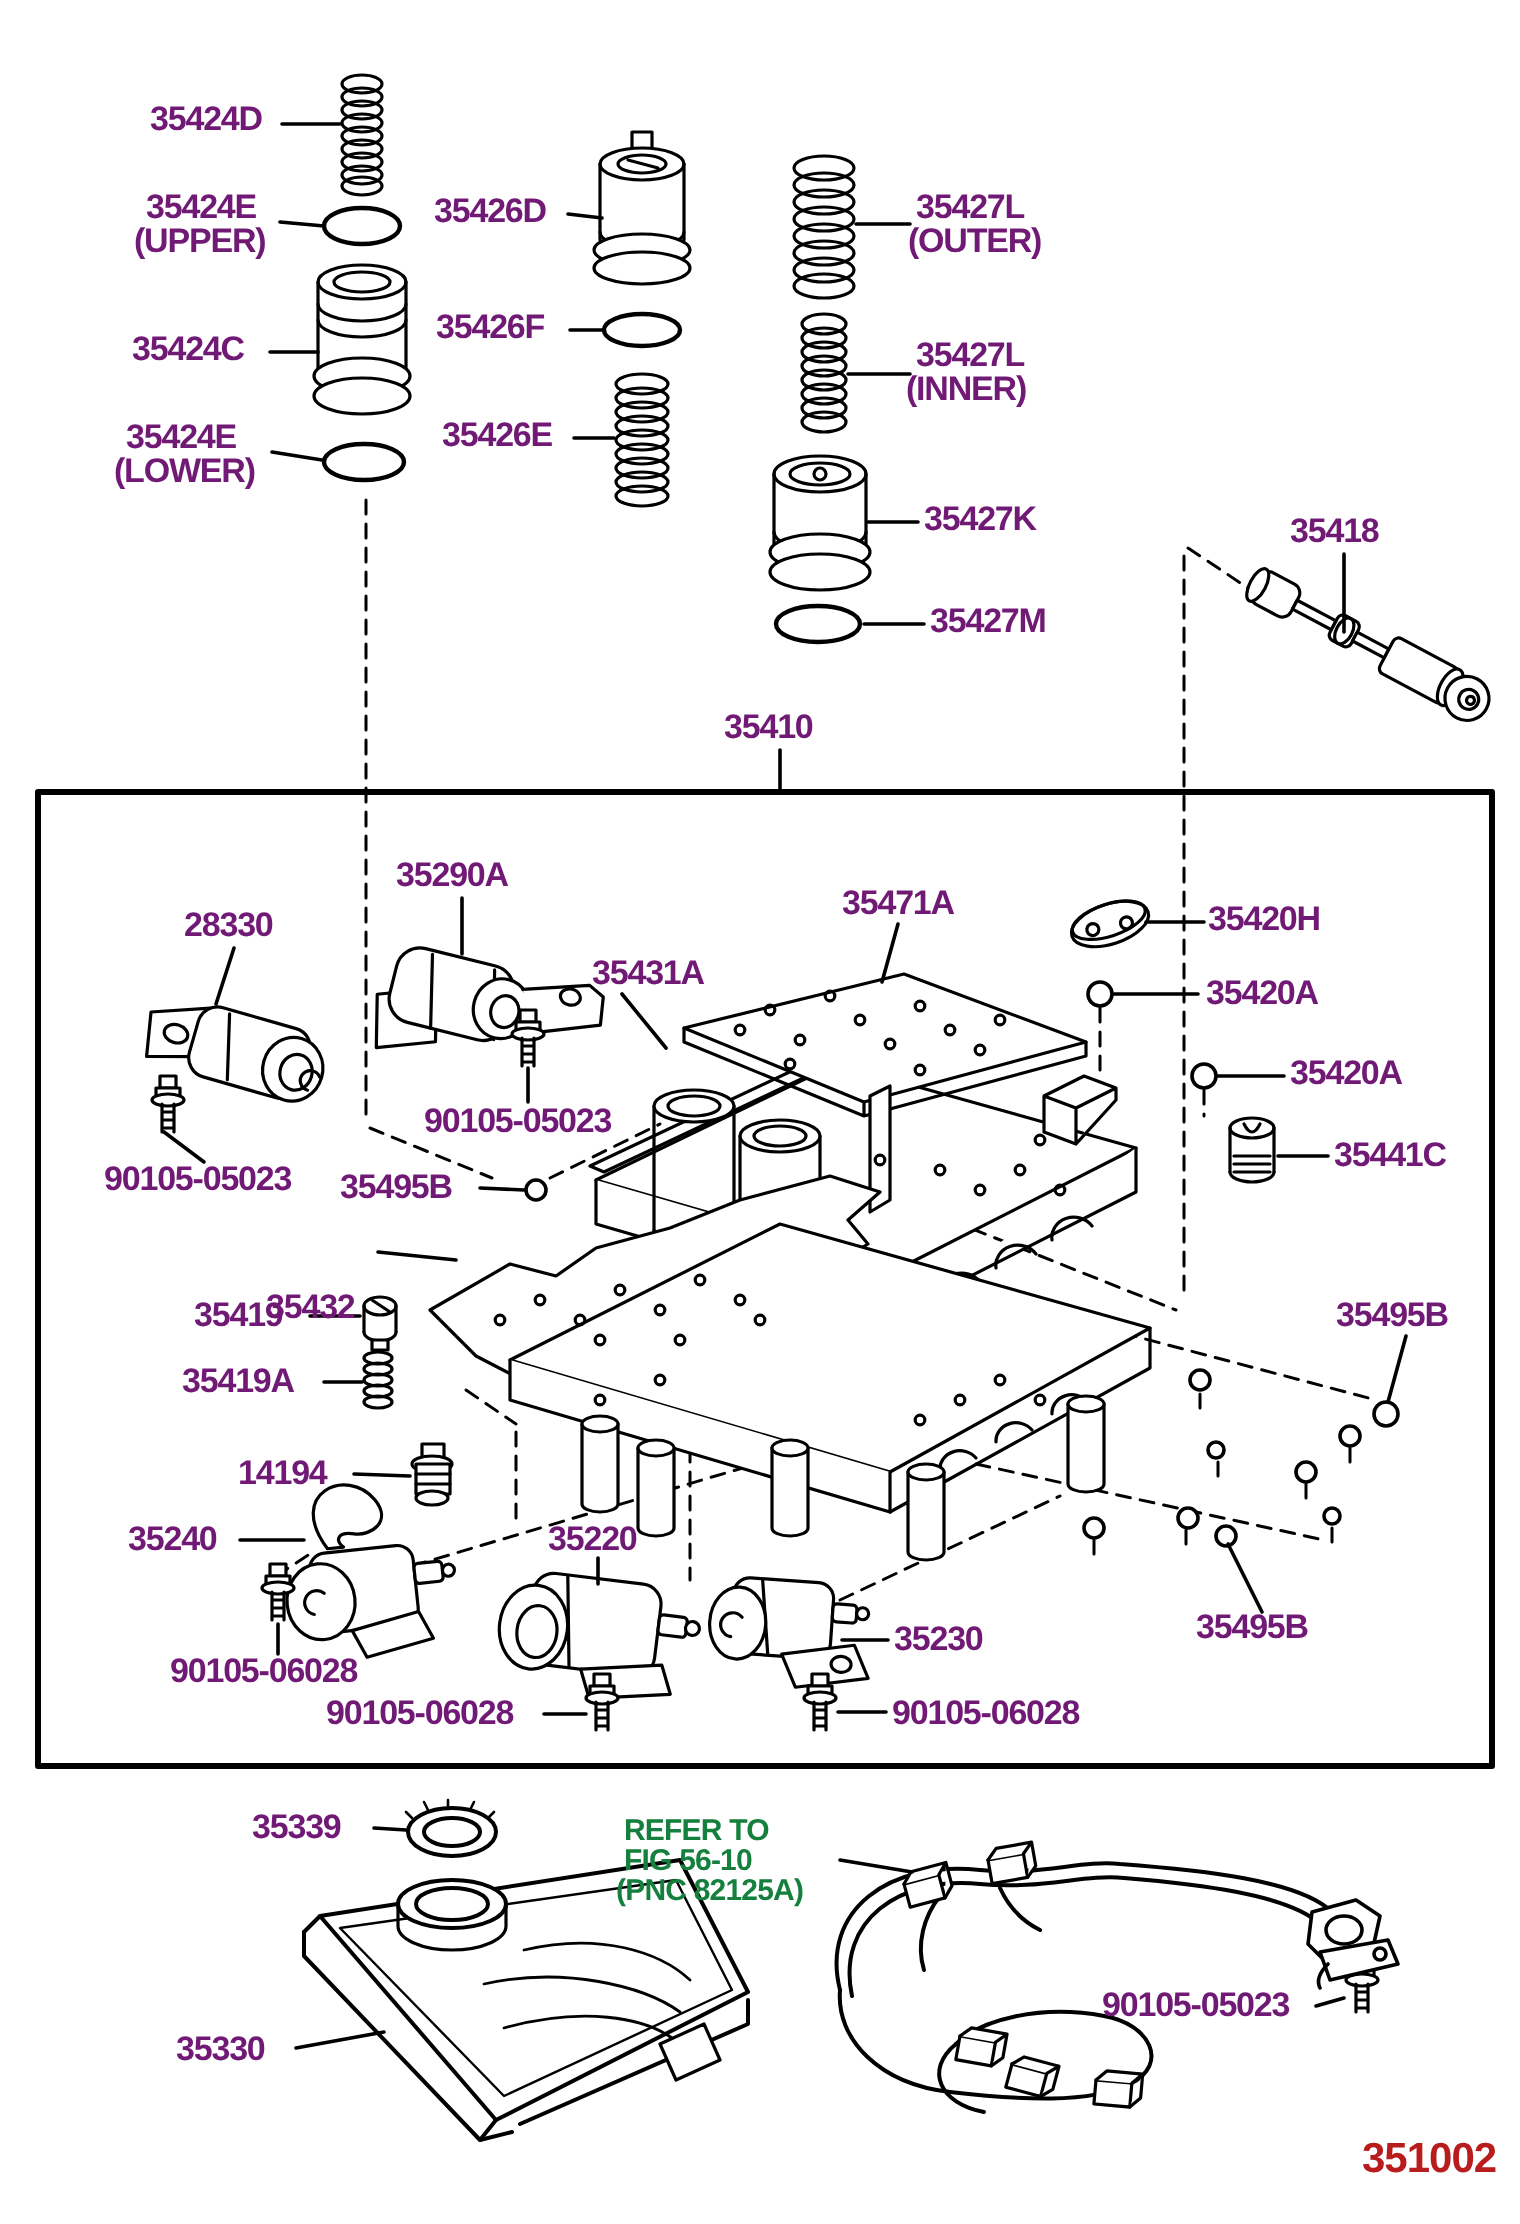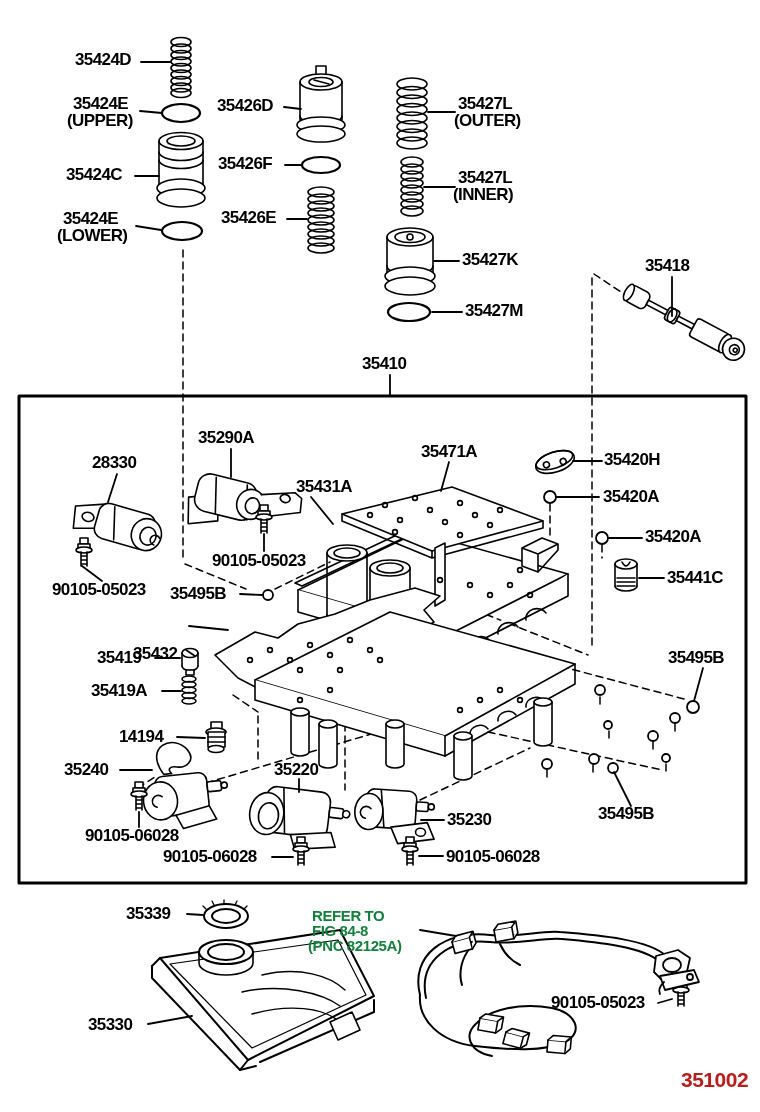--- a/index.html
+++ b/index.html
@@ -1,20 +1,20 @@
 <!DOCTYPE html>
 <html><head>
 <meta charset="utf-8">
 <style>
   html,body{margin:0;padding:0;background:#fff;}
   #stage{position:relative;width:760px;height:1112px;background:#ffffff;overflow:hidden;
          font-family:"Liberation Sans",sans-serif;}
   #art{position:absolute;left:0;top:0;}
   .lbl{position:absolute;font:700 17px/15px "Liberation Sans",sans-serif;
-       letter-spacing:-0.6px;color:#000000;white-space:nowrap;}
+       letter-spacing:-0.6px;color:#701a75;white-space:nowrap;}
   .note{position:absolute;font:700 15px/15px "Liberation Sans",sans-serif;
         letter-spacing:-0.4px;color:#15803d;white-space:nowrap;}
   .figno{position:absolute;font:700 21px/20px "Liberation Sans",sans-serif;
          letter-spacing:-0.5px;color:#b91c1c;}
 </style>
 </head>
 <body>
 
 <div id="stage">
 
@@ -475,19 +475,19 @@
 <div class="lbl" style="left:274px;top:762px">35220</div>
 <div class="lbl" style="left:447px;top:812px">35230</div>
 <div class="lbl" style="left:668px;top:650px">35495B</div>
 <div class="lbl" style="left:598px;top:806px">35495B</div>
 <div class="lbl" style="left:85px;top:828px">90105-06028</div>
 <div class="lbl" style="left:163px;top:849px">90105-06028</div>
 <div class="lbl" style="left:446px;top:849px">90105-06028</div>
 
 <div class="lbl" style="left:126px;top:906px">35339</div>
 <div class="note" style="left:312px;top:908px">REFER TO</div>
-<div class="note" style="left:312px;top:923px">FIG 84-8</div>
+<div class="note" style="left:312px;top:923px">FIG 56-10</div>
 <div class="note" style="left:308px;top:938px">(PNC 82125A)</div>
 <div class="lbl" style="left:88px;top:1017px">35330</div>
 <div class="lbl" style="left:551px;top:995px">90105-05023</div>
 <div class="figno" style="left:681px;top:1070px">351002</div>
 
 </div>
 
 </body></html>

